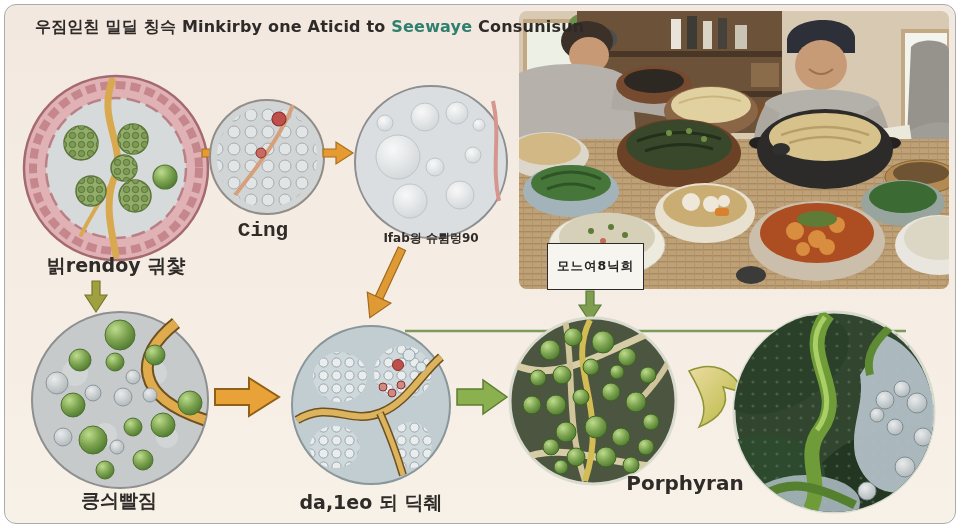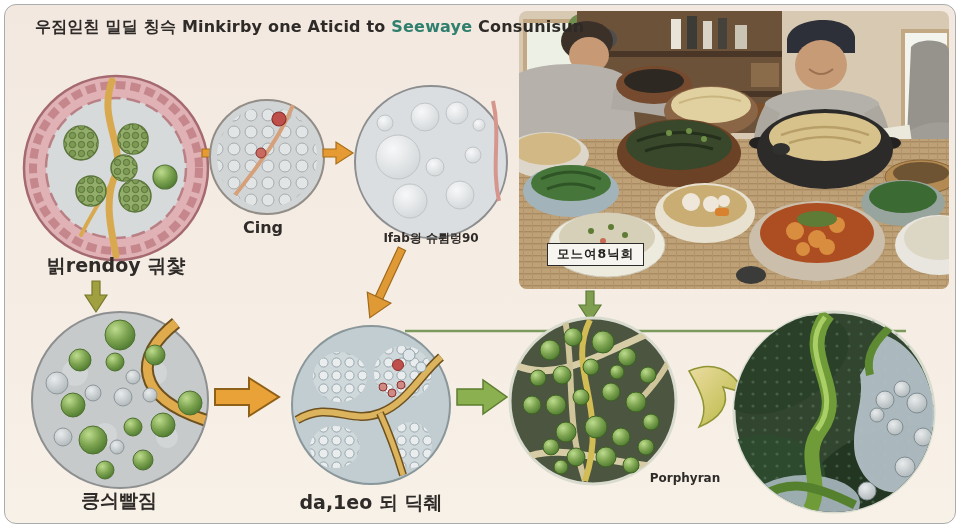--- a/index.html
+++ b/index.html
@@ -18,29 +18,29 @@
   .title{
     position:absolute;left:30px;top:12px;width:700px;
     font-size:16px;font-weight:bold;color:#2e2a28;letter-spacing:.2px;
   }
   .title .teal{color:#2e7f6d;}
   .stage-label{
     position:absolute;text-align:center;font-weight:bold;color:#2f2b28;
     font-size:19px;line-height:1.1;
   }
   .lbl-1{left:21px;top:250px;width:180px;}
-  .lbl-2{left:208px;top:214px;width:100px;font-size:16px;}
+  .lbl-2{left:208px;top:214px;width:100px;font-size:21px;font-family:Liberation Mono, monospace;}
   .lbl-3{left:338px;top:227px;width:176px;font-size:12px;}
   .lbl-4{left:34px;top:485px;width:160px;}
   .lbl-5{left:286px;top:477px;width:160px;margin-top:10px;}
-  .lbl-6{left:600px;top:467px;width:160px;font-size:12px;}
+  .lbl-6{left:600px;top:467px;width:160px;font-size:20px;}
   .photo-caption{
     position:absolute;left:542px;top:238px;
     background:#f7f5ef;border:1.5px solid #2b2b2b;
-    padding:2px 9px;font-size:12.5px;font-weight:bold;color:#222;
+    padding:14px 9px;font-size:12.5px;font-weight:bold;color:#222;
     letter-spacing:1px;
   }
 </style>
 </head>
 <body>
 
 <div class="frame">
 
   <svg class="art" viewBox="0 0 950 518">
     <defs>

